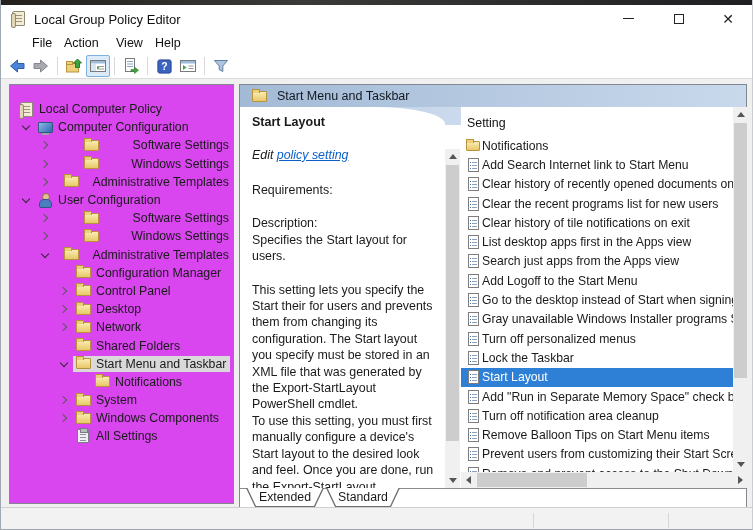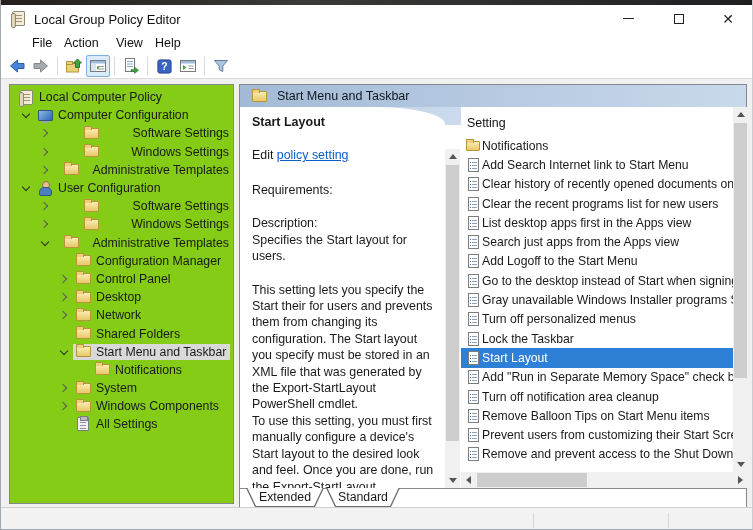--- a/index.html
+++ b/index.html
@@ -35,21 +35,21 @@
   
   .toolbar { position:absolute; left:0; top:54px; width:753px; height:25px; background:#fff; border-bottom:1px solid #dcdcdc; display:flex; align-items:center; padding-left:4px; }
   .tb-btn { width:24px; height:22px; display:flex; align-items:center; justify-content:center; border:1px solid transparent; }
   .tb-btn.active { background:#DCEBFA; border:1px solid #7EB0E0; border-radius:2px; }
   .tb-sep { width:1px; height:18px; background:#d8d8d8; margin:0 4px; }
 
   
   .main-bg { position:absolute; left:0; top:79px; width:753px; height:428px; background:#F0F0F0; }
 
   
-  .tree-panel { position:absolute; left:8px; top:84px; width:225px; height:420px; background:#84cc16; border:1px solid #828790; overflow:hidden; padding-top:3px; }
+  .tree-panel { position:absolute; left:8px; top:84px; width:225px; height:420px; background:#d946ef; border:1px solid #828790; overflow:hidden; padding-top:15px; }
   .trow { height:18.2px; display:flex; align-items:center; white-space:nowrap; }
   .trow .tlabel { padding:1px 4px 1px 3px; font-size:12.3px; }
   .trow.selected .selwrap { background:#D9D9D9; }
   .selwrap { display:flex; align-items:center; }
   .chevslot { width:19px; display:flex; align-items:center; justify-content:center; flex:0 0 19px; }
   .chev { display:inline-block; width:6px; height:6px; border-right:1.2px solid #5a5a5a; border-bottom:1.2px solid #5a5a5a; }
   .chev.right { transform: rotate(-45deg); margin-left:-2px; }
   .chev.down  { transform: rotate(45deg); margin-top:-2px; border-color:#2b2b2b; }
   .ind0 { padding-left:6px; } .ind1 { padding-left:6px; } .ind2 { padding-left:25px;justify-content:space-between; }
   .ind3 { padding-left:44px; } .ind4 { padding-left:82px; }
@@ -85,21 +85,21 @@
   .res-header { position:absolute; left:0; top:0; width:100%; height:22px;
     background:linear-gradient(to right,#A3BAD6,#C9D9EC); display:flex; align-items:center; padding-left:12px; }
   .res-header .rh-title { margin-left:10px; font-size:12.5px; color:#12181f; }
   .corner-band { position:absolute; left:0; top:22px; width:221px; height:18px; background:linear-gradient(to right,#B6C9E1,#CBDAEC); }
 
   
   .details-pane { position:absolute; left:0; top:22px; width:205px; height:381px; background:#fff;
     border-radius:0 70px 0 0 / 0 17px 0 0; overflow:hidden; z-index:2; }
   .dp-inner { padding:8px 9px 0 12px; width:205px; }
   .dp-title { font-weight:bold; font-size:12.5px; margin-bottom:19px; }
-  .dp-edit { margin-bottom:20px; font-size:12.4px; }
+  .dp-edit { margin-bottom:20px; font-size:12.4px;font-style:italic; }
   .dp-link { color:#0B5FCB; text-decoration:underline; cursor:pointer; }
   .dp-block { font-size:12.4px; line-height:16.4px; margin-bottom:17px; }
   .dp-para { font-size:12.4px; line-height:16.4px; }
 
   
   .sb-vert { position:absolute; width:15px; background:#F0F0F0; }
   .sb-horz { position:absolute; height:16px; background:#F0F0F0; }
   .sb-btn { position:absolute; width:15px; height:15px; display:flex; align-items:center; justify-content:center; }
   .arr { width:0; height:0; display:block; }
   .arr.up    { border-left:4px solid transparent; border-right:4px solid transparent; border-bottom:5px solid #555; }
@@ -473,20 +473,26 @@
       <div class="srow">
         <span class="iconslot">
             <span class="pdoc-ic"></span>
           </span>
         <span class="slabel">Clear the recent programs list for new users</span>
       </div>
       <div class="srow">
         <span class="iconslot">
             <span class="pdoc-ic"></span>
           </span>
+        <span class="slabel">Clear history of tile notifications on exit</span>
+      </div>
+      <div class="srow">
+        <span class="iconslot">
+            <span class="pdoc-ic"></span>
+          </span>
         <span class="slabel">List desktop apps first in the Apps view</span>
       </div>
       <div class="srow">
         <span class="iconslot">
             <span class="pdoc-ic"></span>
           </span>
         <span class="slabel">Search just apps from the Apps view</span>
       </div>
       <div class="srow">
         <span class="iconslot">

